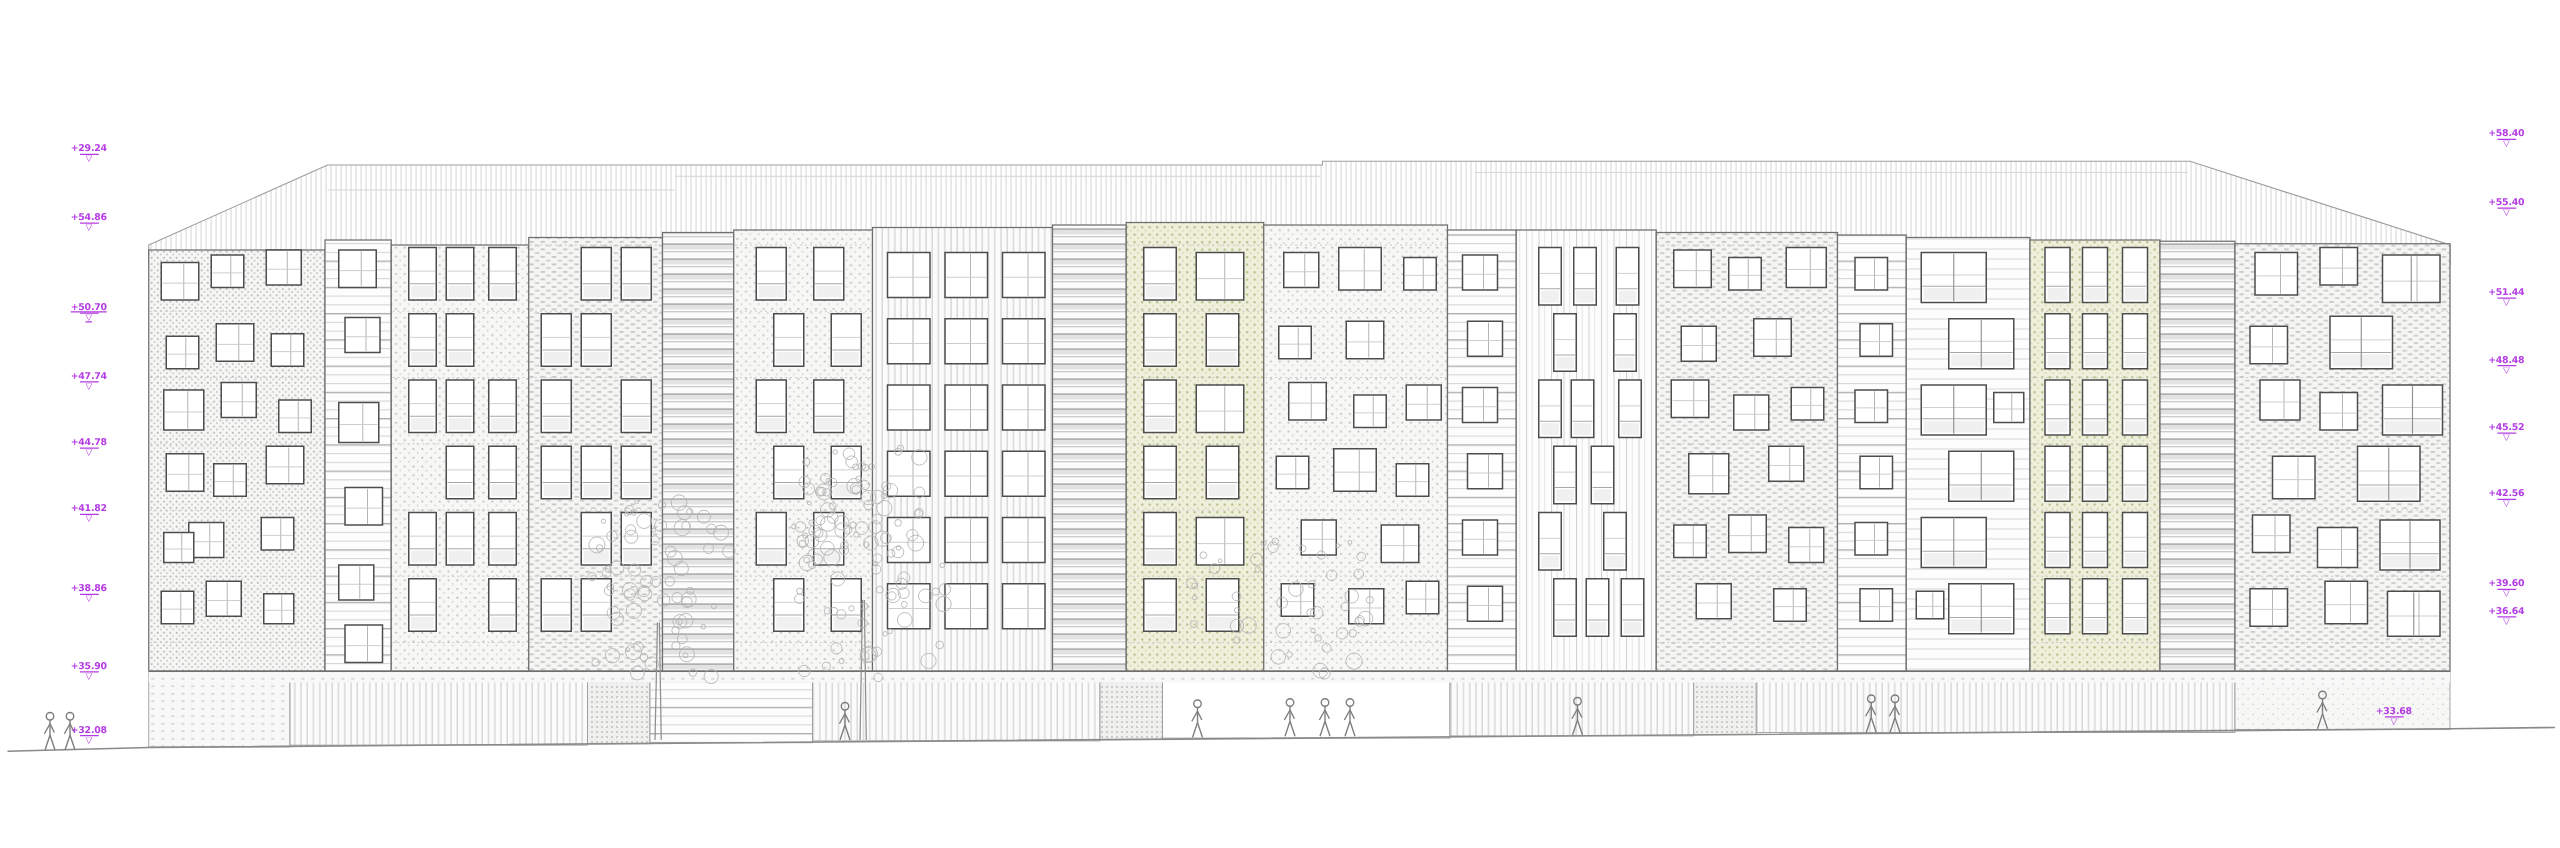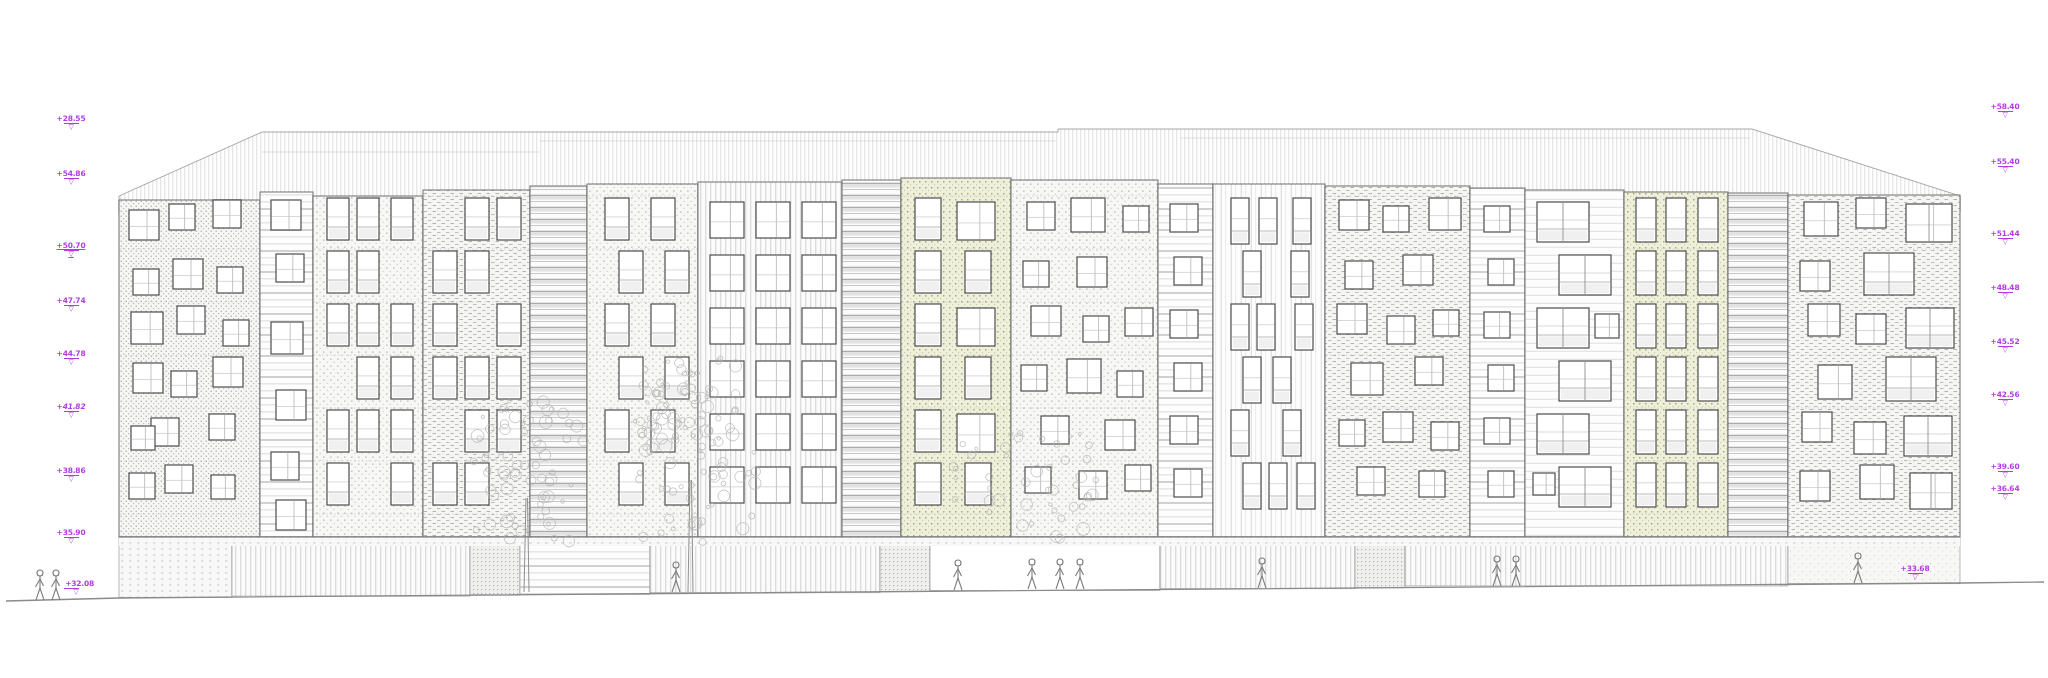--- a/index.html
+++ b/index.html
@@ -1234,52 +1234,52 @@
         <circle cx="1858" cy="556" r="3"></circle>
         <line x1="1858" y1="559" x2="1858" y2="571"></line>
         <line x1="1858" y1="571" x2="1854" y2="583"></line>
         <line x1="1858" y1="571" x2="1862" y2="583"></line>
         <line x1="1858" y1="562" x2="1853.5" y2="570"></line>
         <line x1="1858" y1="562" x2="1861.5" y2="569"></line>
       </g>
     </svg>
   <div id="mL">
       <div class="marker" style="left: 48px; top: 115px; color: rgb(180, 59, 228);">
-        <span class="val">+28.55</span>
+        <span class="val">+29.24</span>
         <span class="tri">▽</span>
       </div>
       <div class="marker" style="left: 48px; top: 170px; color: rgb(180, 59, 228);">
         <span class="val">+54.86</span>
         <span class="tri">▽</span>
       </div>
       <div class="marker" style="left: 48px; top: 242px; color: rgb(180, 59, 228); text-decoration: underline;">
         <span class="val">+50.70</span>
         <span class="tri">▽</span>
       </div>
       <div class="marker" style="left: 48px; top: 297px; color: rgb(180, 59, 228);">
         <span class="val">+47.74</span>
         <span class="tri">▽</span>
       </div>
       <div class="marker" style="left: 48px; top: 350px; color: rgb(180, 59, 228);">
         <span class="val">+44.78</span>
         <span class="tri">▽</span>
       </div>
-      <div class="marker" style="left: 48px; top: 403px; color: rgb(180, 59, 228); font-style: italic;">
+      <div class="marker" style="left: 48px; top: 403px; color: rgb(180, 59, 228);">
         <span class="val">+41.82</span>
         <span class="tri">▽</span>
       </div>
       <div class="marker" style="left: 48px; top: 455px; color: rgb(180, 59, 228); margin-top: 12px;">
         <span class="val">+38.86</span>
         <span class="tri">▽</span>
       </div>
       <div class="marker" style="left: 48px; top: 512px; color: rgb(180, 59, 228); margin-top: 17px;">
         <span class="val">+35.90</span>
         <span class="tri">▽</span>
       </div>
-      <div class="marker" style="left: 48px; top: 580px; color: rgb(180, 59, 228); text-align: right;">
+      <div class="marker" style="left: 48px; top: 580px; color: rgb(180, 59, 228);">
         <span class="val">+32.08</span>
         <span class="tri">▽</span>
       </div>
     </div>
   <div id="mR">
       <div class="marker" style="left: 1982px; top: 103px; color: rgb(180, 59, 228);">
         <span class="val">+58.40</span>
         <span class="tri">▽</span>
       </div>
       <div class="marker" style="left: 1982px; top: 158px; color: rgb(180, 59, 228);">

